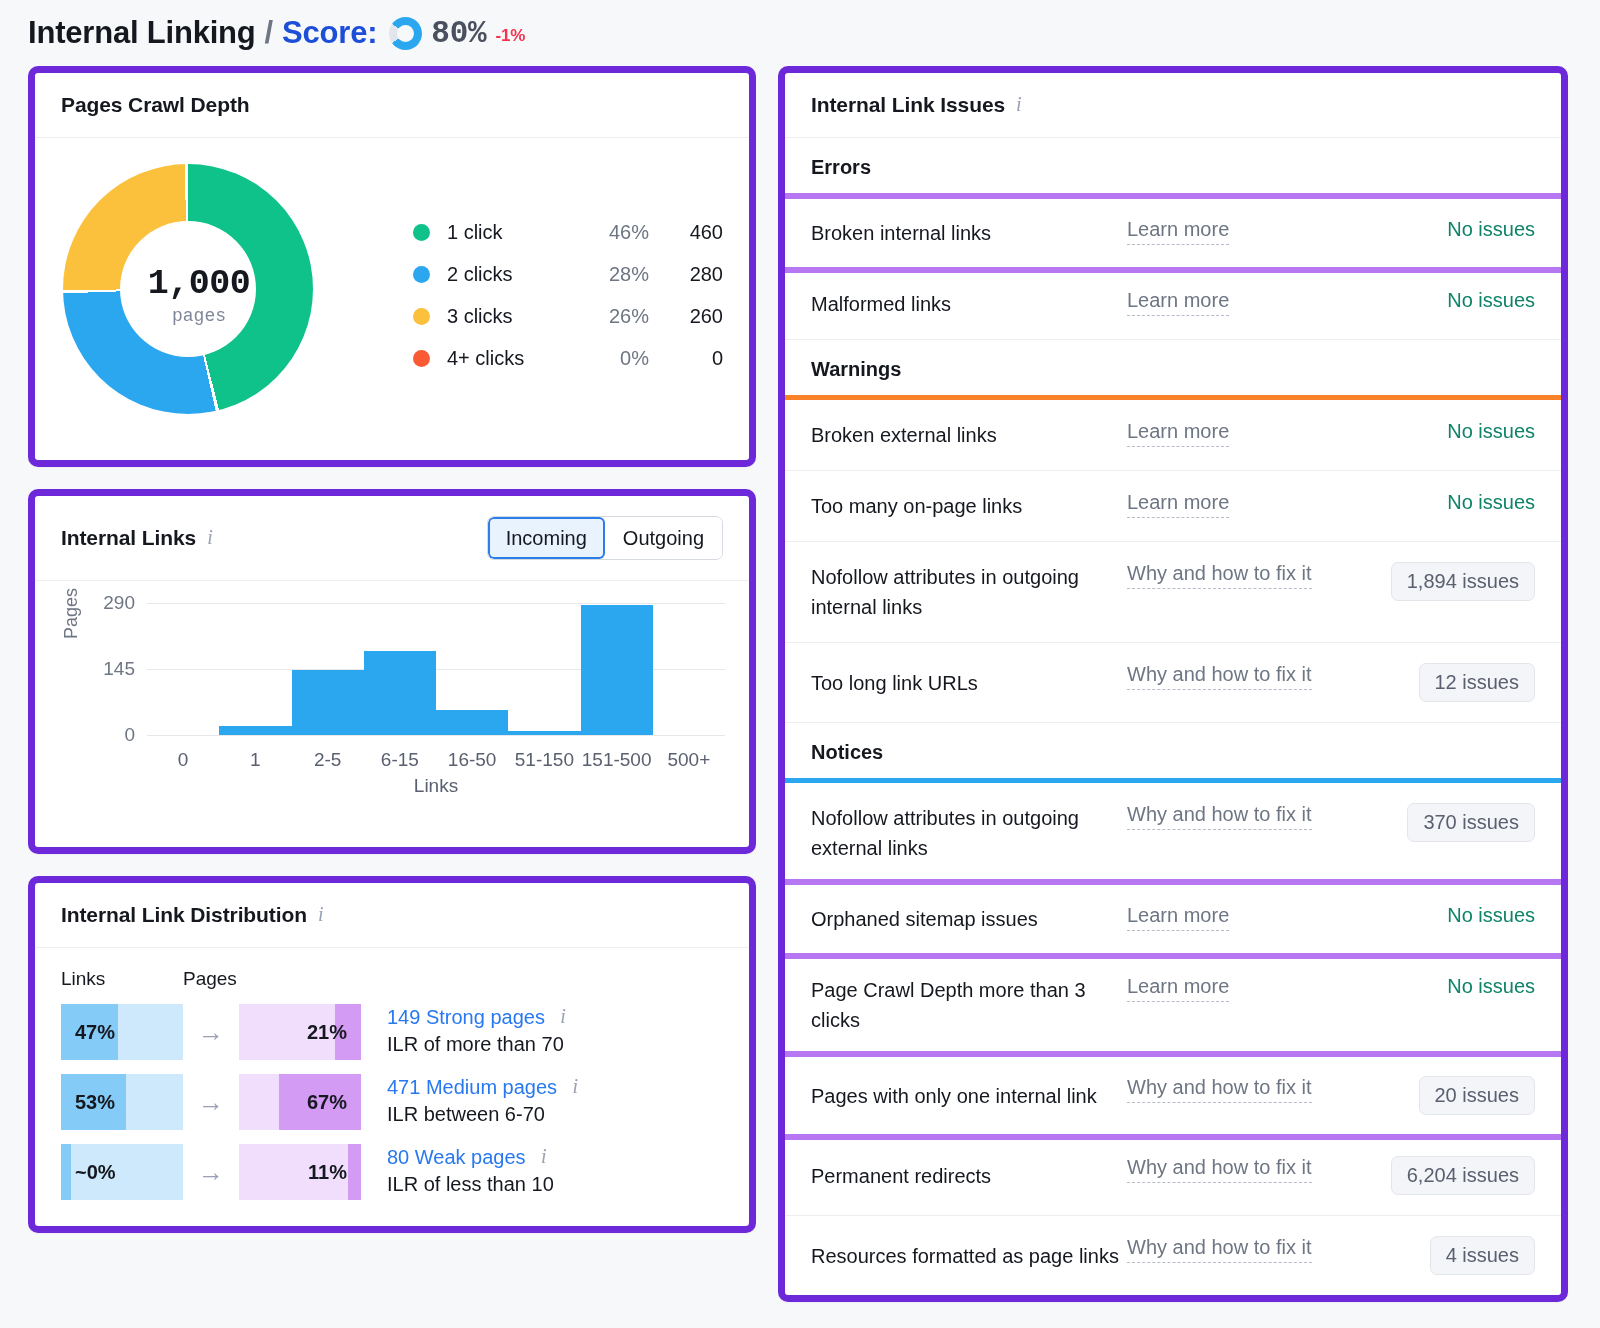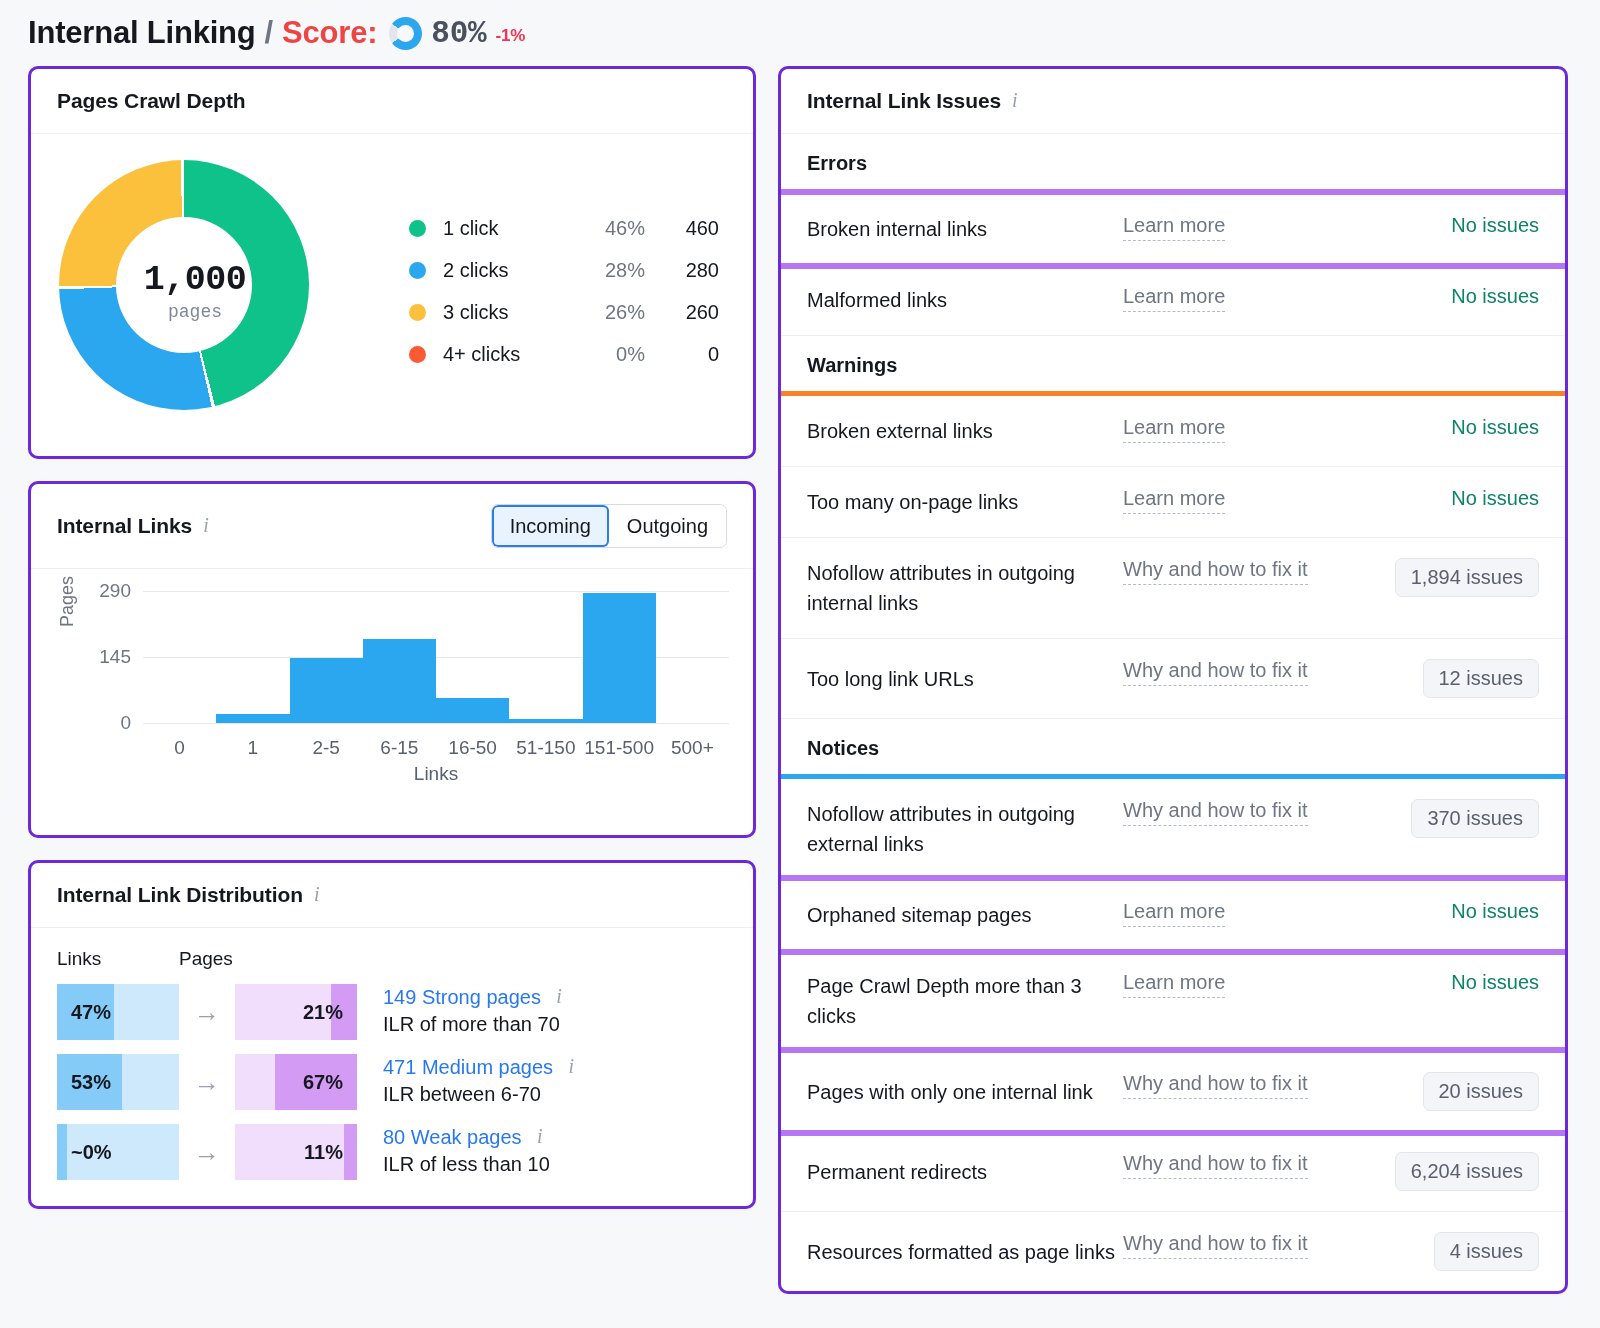--- a/index.html
+++ b/index.html
@@ -13,42 +13,42 @@
   .page { width: 1600px; height: 1328px; position: relative; padding: 0 28px; }
 
   
   .page-title {
     display: flex; align-items: center;
     height: 66px; padding-left: 0px; gap: 0px;
     font-size: 31px; font-weight: 700; letter-spacing: -0.2px;
   }
   .pt-main { color: #15181F; }
   .pt-sep { color: #6E7684; font-weight: 700; margin: 0 9px; }
-  .pt-score-label { color: #ef4444; font-weight: 700; }
+  .pt-score-label { color: #1d4ed8; font-weight: 700; }
   .score-ring {
     width: 33px; height: 33px; border-radius: 50%;
     margin: 0 9px 0 12px; position: relative; flex: none;
     background:
       conic-gradient(from 306deg, #2BA7F0 0deg 288deg, #E2E6EC 288deg 360deg);
   }
   .score-ring::after {
     content: ""; position: absolute; inset: 8px;
     border-radius: 50%; background: #F7F8FA;
   }
   .pt-score-val { color: #4A515E; font-weight: 700; font-family: Liberation Mono, monospace; }
   .pt-delta { color: #F5334F; font-size: 17px; font-weight: 700; margin-left: 9px; margin-top: 6px; }
 
   
   .cols { display: flex; gap: 22px; align-items: flex-start; }
   .col-left  { width: 728px; flex: none; }
   .col-right { width: 790px; flex: none; }
 
   .card {
     background: #FFFFFF;
-    border: 3px solid #6d28d9;
+    border: 7px solid #6d28d9;
     border-radius: 10px;
     box-shadow: 0 1px 2px rgba(16,24,40,.04);
     overflow: hidden;
   }
   .card + .card { margin-top: 22px; }
   .card-head {
     display: flex; align-items: center;
     padding: 20px 26px; min-height: 62px;
     border-bottom: 1px solid #ECEEF2;
   }
@@ -429,21 +429,21 @@
 
         <div class="sec-head">Notices</div>
         <div class="sec-rule notices"></div>
 
         <div class="issue-row">
           <span class="issue-name">Nofollow attributes in outgoing external links</span>
           <span class="issue-link">Why and how to fix it</span>
           <span class="issue-right"><span class="badge">370 issues</span></span>
         </div>
         <div class="issue-row row-hl">
-          <span class="issue-name">Orphaned sitemap pages</span>
+          <span class="issue-name">Orphaned sitemap issues</span>
           <span class="issue-link">Learn more</span>
           <span class="issue-right"><span class="no-issues">No issues</span></span>
         </div>
         <div class="issue-row">
           <span class="issue-name">Page Crawl Depth more than 3 clicks</span>
           <span class="issue-link">Learn more</span>
           <span class="issue-right"><span class="no-issues">No issues</span></span>
         </div>
         <div class="issue-row row-hl">
           <span class="issue-name">Pages with only one internal link</span>

